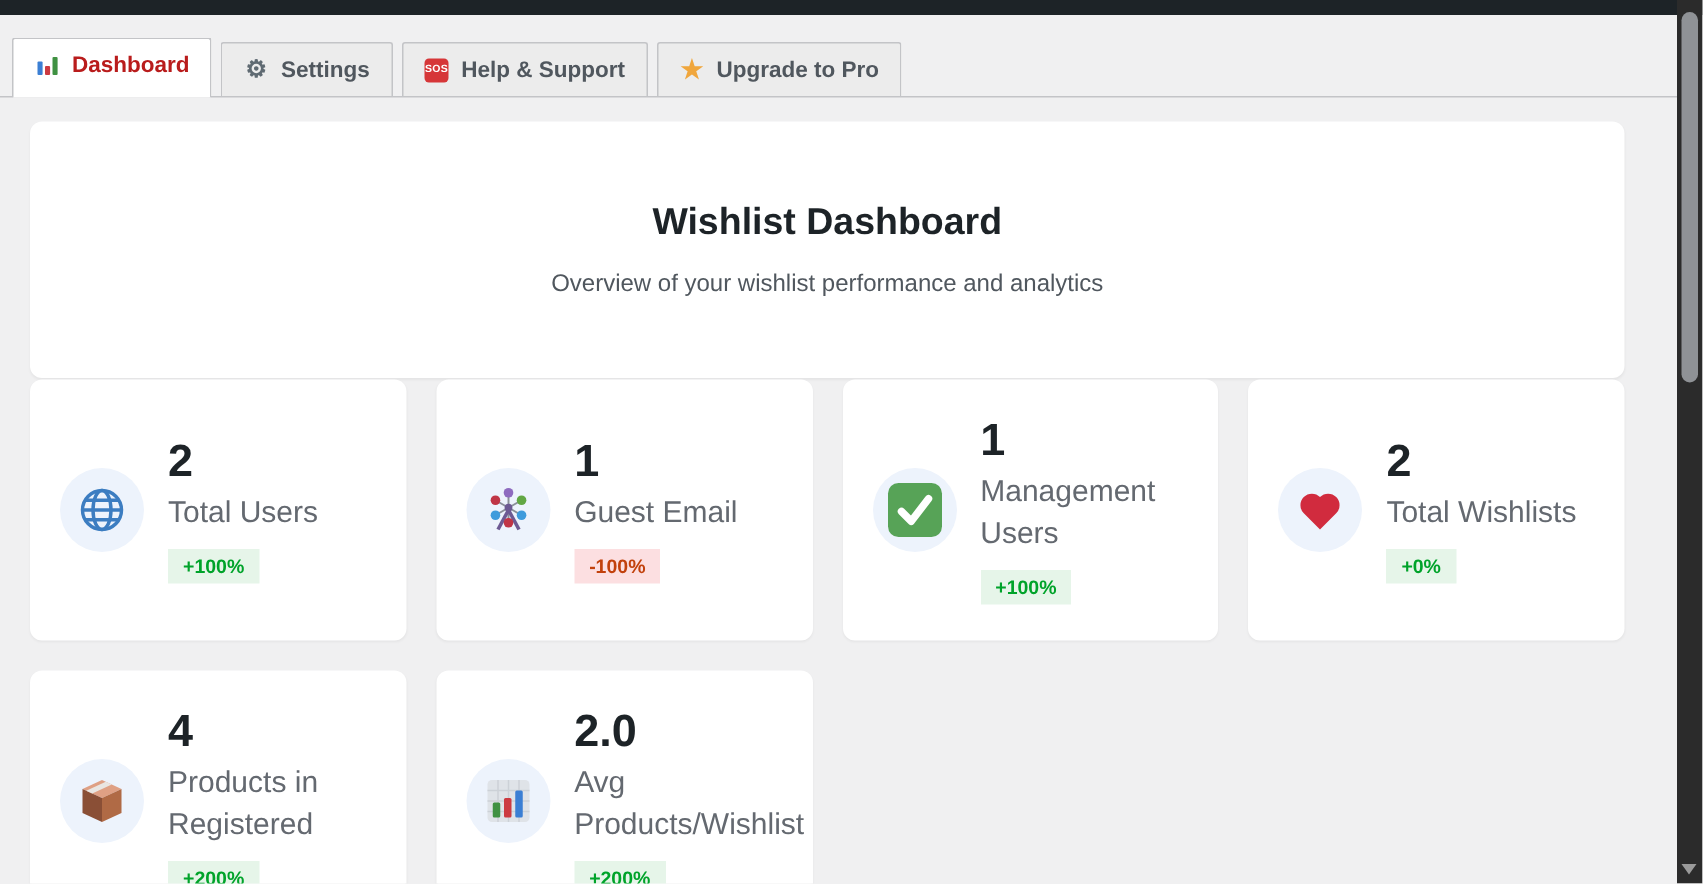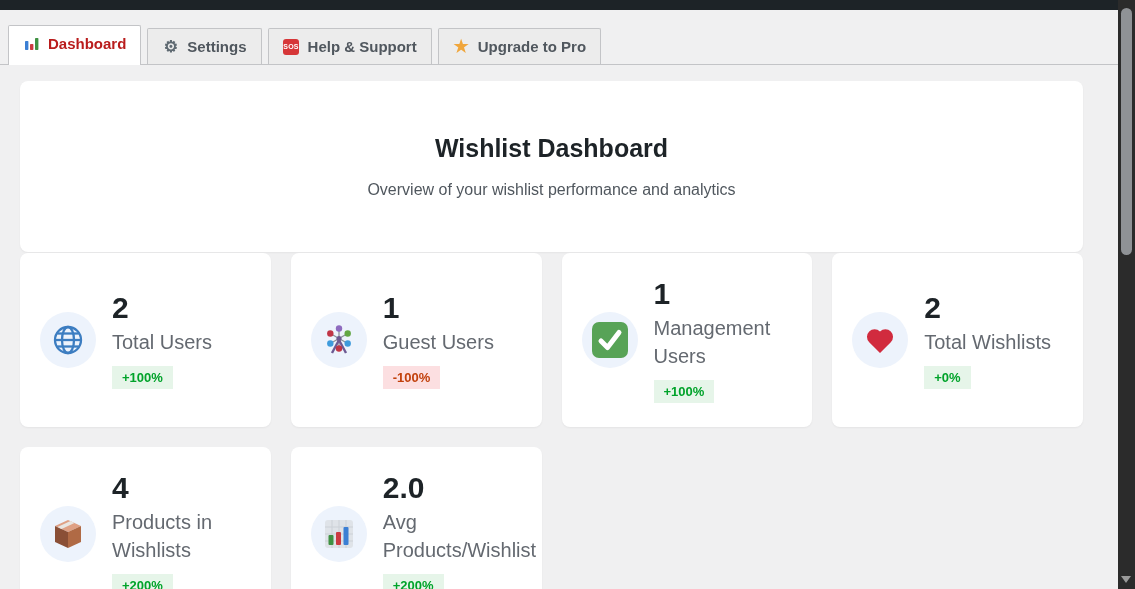--- a/index.html
+++ b/index.html
@@ -184,21 +184,21 @@
         <circle cx="26.7" cy="11.5" r="3.2" fill="#62a744"></circle>
         <circle cx="26.7" cy="21.5" r="3.2" fill="#3e9bdc"></circle>
         <circle cx="18" cy="26.5" r="3.2" fill="#c03546"></circle>
         <circle cx="9.3" cy="21.5" r="3.2" fill="#3e9bdc"></circle>
         <circle cx="9.3" cy="11.5" r="3.2" fill="#c03546"></circle>
         <circle cx="18" cy="16.5" r="2.6" fill="#6d5a93"></circle>
       </svg>
     </div>
     <div class="stat-body">
       <span class="stat-value">1</span>
-      <span class="stat-label">Guest Users</span>
+      <span class="stat-label">Guest Email</span>
       <span class="badge down">-100%</span>
     </div>
   </div>
 
   <div class="stat-card">
     <div class="icon-circle">
       <svg width="40" height="40" viewBox="0 0 40 40">
         <rect x="2" y="2" width="36" height="36" rx="7" fill="#57a357"></rect>
         <path d="M11 21 L17.5 27.5 L29 12.5" fill="none" stroke="#fff" stroke-width="5" stroke-linecap="round" stroke-linejoin="round"></path>
       </svg>
@@ -227,21 +227,21 @@
     <div class="icon-circle">
       <svg width="36" height="36" viewBox="0 0 36 36">
         <polygon points="18,4 31,10 18,16 5,10" fill="#dfa084"></polygon>
         <polygon points="5,10 18,16 18,32 5,26" fill="#8a4f36"></polygon>
         <polygon points="31,10 18,16 18,32 31,26" fill="#b06a45"></polygon>
         <polygon points="20.5,5.1 24.5,7 11.5,13 7.5,11.1" fill="#e9e6e2"></polygon>
       </svg>
     </div>
     <div class="stat-body">
       <span class="stat-value">4</span>
-      <span class="stat-label">Products in Wishlists</span>
+      <span class="stat-label">Products in Registered</span>
       <span class="badge up">+200%</span>
     </div>
   </div>
 
   <div class="stat-card">
     <div class="icon-circle">
       <svg width="36" height="36" viewBox="0 0 36 36">
         <rect x="4" y="4" width="28" height="28" rx="3" fill="#dfe3e8"></rect>
         <g stroke="#ccd1d7" stroke-width="1">
           <line x1="4" y1="11" x2="32" y2="11"></line>

